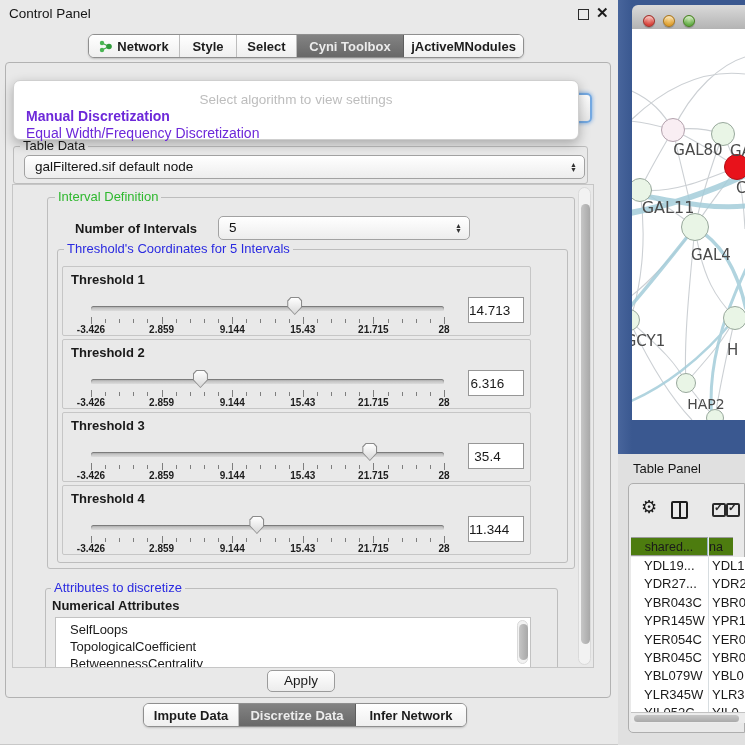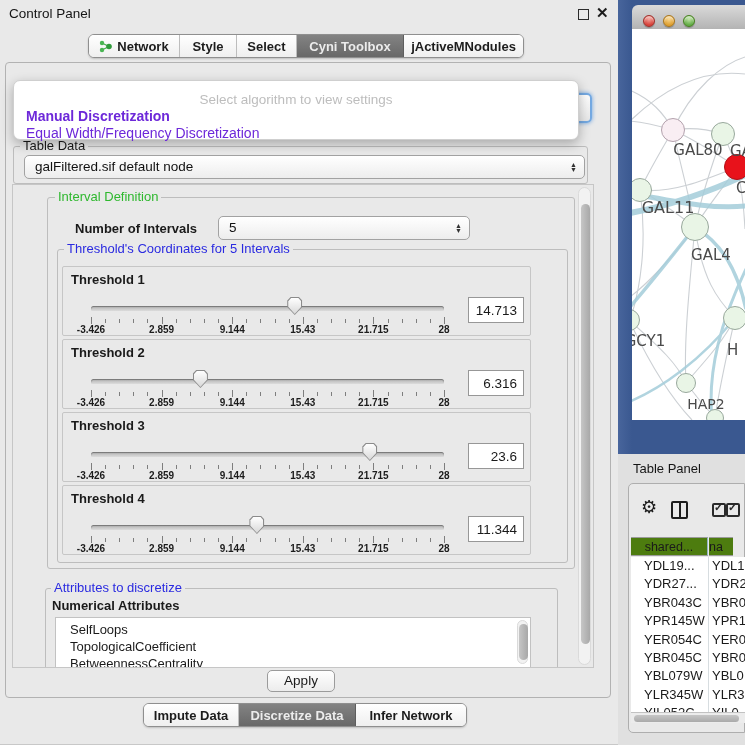--- a/index.html
+++ b/index.html
@@ -37,21 +37,21 @@
          clip-path:polygon(22% 0,78% 0,100% 20%,100% 55%,50% 100%,0 55%,0 20%);
          filter:drop-shadow(0 1px 1px rgba(0,0,0,.25));z-index:2}
   .thumb::before{content:"";position:absolute;inset:1px;background:linear-gradient(#ffffff,#d8d8d8);
          clip-path:polygon(22% 0,78% 0,100% 20%,100% 55%,50% 100%,0 55%,0 20%)}
   .ticks{position:absolute;left:28px;top:50px;width:353px;height:8px}
   .tick{position:absolute;top:2px;width:1px;height:4px;background:#7e7e7e}
   .tick.major{top:0;height:7px}
   .axis{position:absolute;left:28px;top:57px;width:353px;height:11px}
   .axlab{position:absolute;top:0;transform:translateX(-50%);font-size:10px;font-weight:bold;color:#1c1c1c;white-space:nowrap}
   .val-field{position:absolute;left:405px;top:30px;width:56px;height:26px;background:#fff;border:1px solid #979797;
-             font-size:13.5px;line-height:26px;text-align:right;padding-right:6px;box-sizing:border-box}
+             font-size:13.5px;line-height:26px;text-align:center;padding-right:17px;box-sizing:border-box}
   
   .vsb{position:absolute;background:#f2f2f2;border:1px solid #dadada;border-radius:7px;box-sizing:border-box}
   .vsb-thumb{position:absolute;left:1px;width:9px;border-radius:5px;background:linear-gradient(90deg,#c6c6c6,#a8a8a8)}
   
   .attr-list{position:absolute;background:#fff;border:1px solid #c2c2c2;box-sizing:border-box;overflow:hidden}
   .attr-item{font-size:13px;line-height:17px;padding-left:14px;white-space:nowrap}
   
   .mac-btn{position:absolute;background:linear-gradient(#ffffff,#ececec);border:1px solid #9b9b9b;border-radius:5px;
            font-size:13.5px;text-align:center;box-sizing:border-box}
   
@@ -269,21 +269,21 @@
           <div class="tick major" style="left: 353px;"></div>
         </div>
       <div class="axis">
           <span class="axlab" style="left: 0px;">-3.426</span>
           <span class="axlab" style="left: 70.6px;">2.859</span>
           <span class="axlab" style="left: 141.2px;">9.144</span>
           <span class="axlab" style="left: 211.8px;">15.43</span>
           <span class="axlab" style="left: 282.4px;">21.715</span>
           <span class="axlab" style="left: 353px;">28</span>
         </div>
-      <div class="val-field">23.6</div>
+      <div class="val-field">35.4</div>
     </div>
     <div class="thr-box" style="top:300px">
       <div class="thr-title">Threshold 4</div>
       <div class="track"></div>
       <div class="thumb" style="left: 186.408px;"></div>
       <div class="ticks">
           <div class="tick major" style="left: 0px;"></div>
           <div class="tick" style="left: 14.12px;"></div>
           <div class="tick" style="left: 28.24px;"></div>
           <div class="tick" style="left: 42.36px;"></div>

